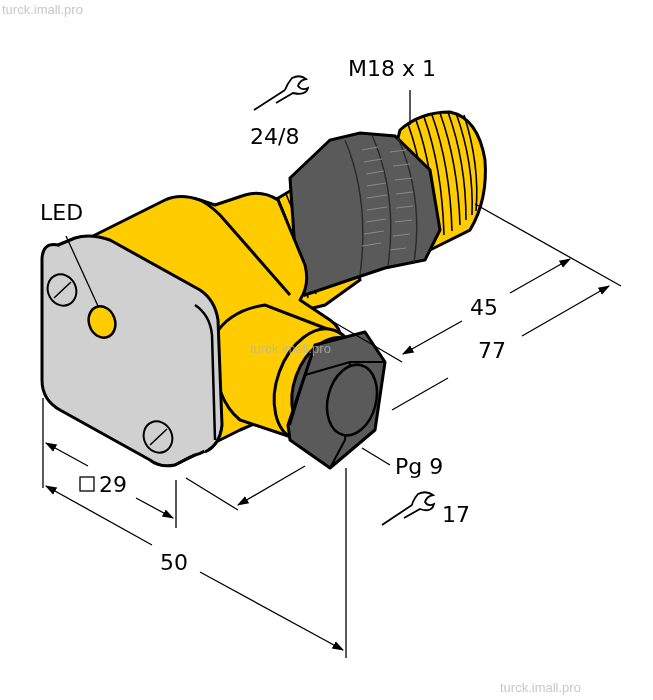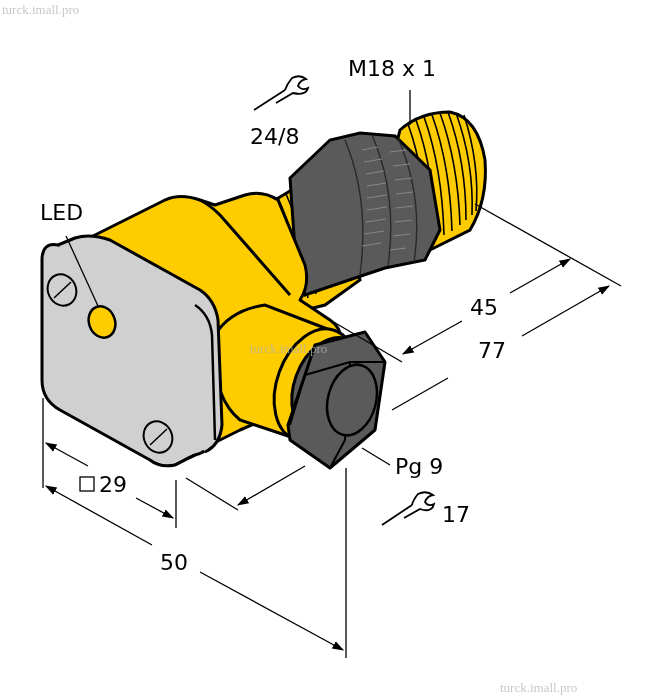--- a/index.html
+++ b/index.html
@@ -1,17 +1,17 @@
 <!DOCTYPE html>
 <html><head>
 <meta charset="utf-8">
 <style>
   html, body { margin: 0; padding: 0; background: #ffffff; }
   body { width: 653px; height: 700px; position: relative; overflow: hidden; font-family: "DejaVu Sans", sans-serif; }
-  .wm { position: absolute; font-family: Liberation Serif, serif; font-size: 13px; color: #c8c8c8; letter-spacing: 0px; }
+  .wm { position: absolute; font-family: Liberation Sans, sans-serif; font-size: 13px; color: #c8c8c8; letter-spacing: 0px; }
   #wm-top { left: 2px; top: 2px; }
   #wm-mid { left: 250px; top: 341px; color: rgba(180,180,180,0.75); }
   #wm-bot { left: 500px; top: 680px; }
   svg { position: absolute; left: 0; top: 0; }
   .lbl { font-family: "DejaVu Sans", sans-serif; font-size: 22px; fill: #000; }
 </style>
 </head>
 <body>
 
 <div class="wm" id="wm-top">turck.imall.pro</div>

